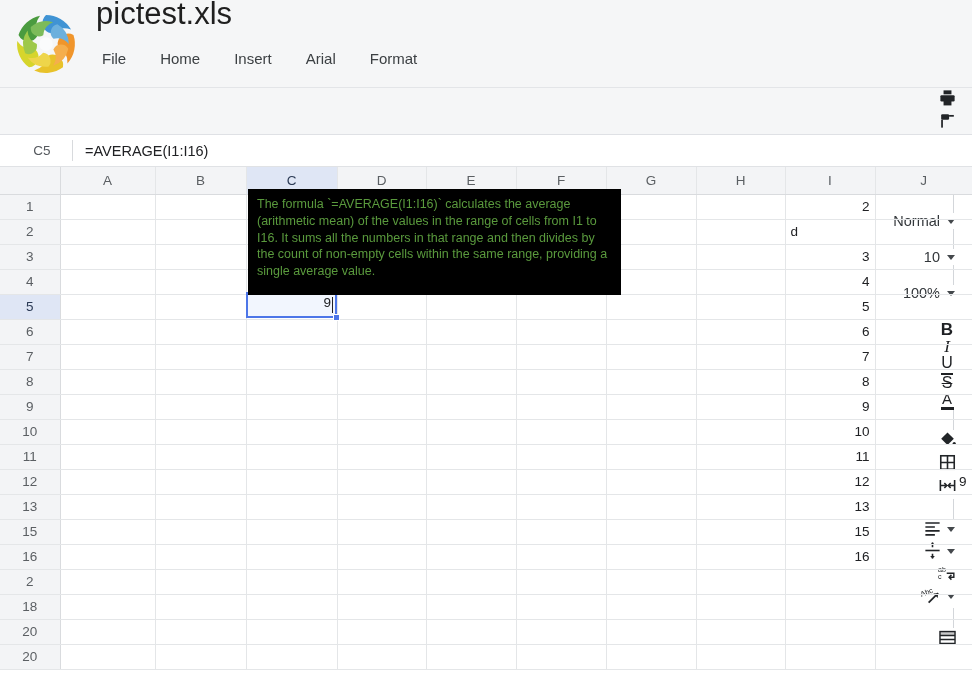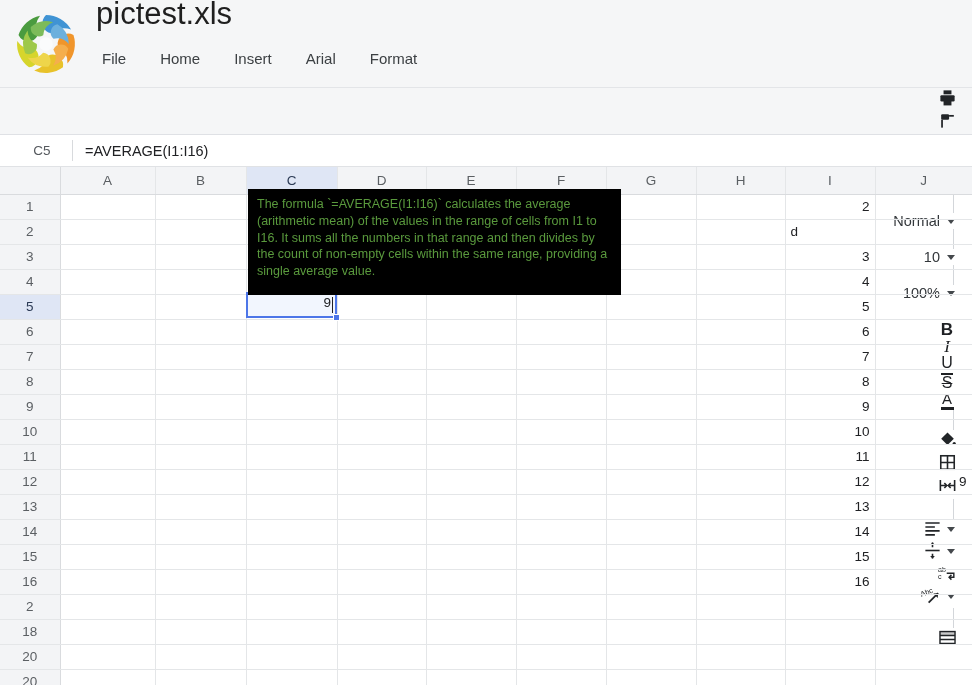--- a/index.html
+++ b/index.html
@@ -638,33 +638,20 @@
           <td class="num"></td>
           <td class="num"></td>
           <td class="num"></td>
           <td class="num"></td>
           <td class="num"></td>
           <td class="num"></td>
           <td class="num">13</td>
           <td class="num"></td>
         </tr>
         <tr>
-          <td class="rowhdr">14</td>
-          <td class="num"></td>
-          <td class="num"></td>
-          <td class="num"></td>
-          <td class="num"></td>
-          <td class="num"></td>
-          <td class="num"></td>
-          <td class="num"></td>
-          <td class="num"></td>
-          <td class="num">14</td>
-          <td class="num"></td>
-        </tr>
-        <tr>
           <td class="rowhdr">15</td>
           <td class="num"></td>
           <td class="num"></td>
           <td class="num"></td>
           <td class="num"></td>
           <td class="num"></td>
           <td class="num"></td>
           <td class="num"></td>
           <td class="num"></td>
           <td class="num">15</td>

